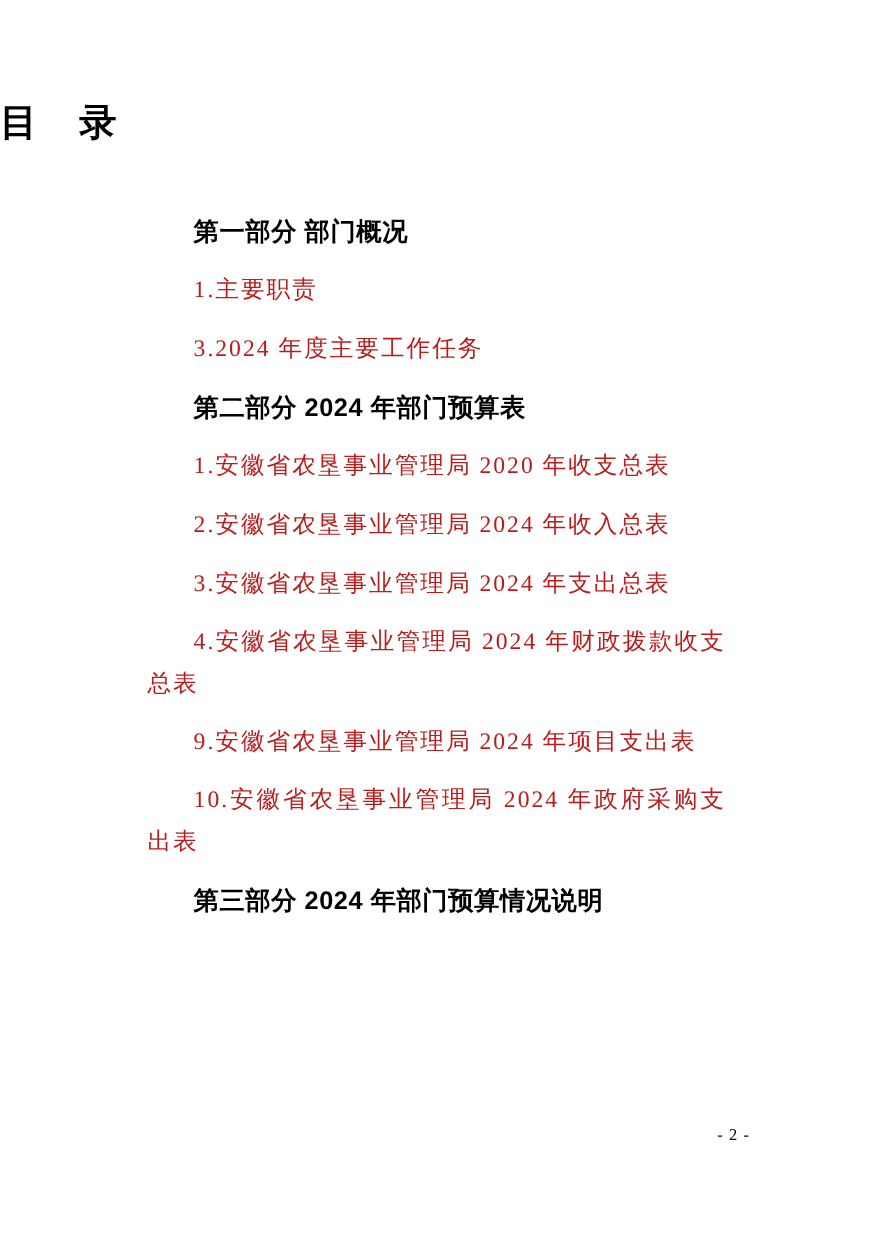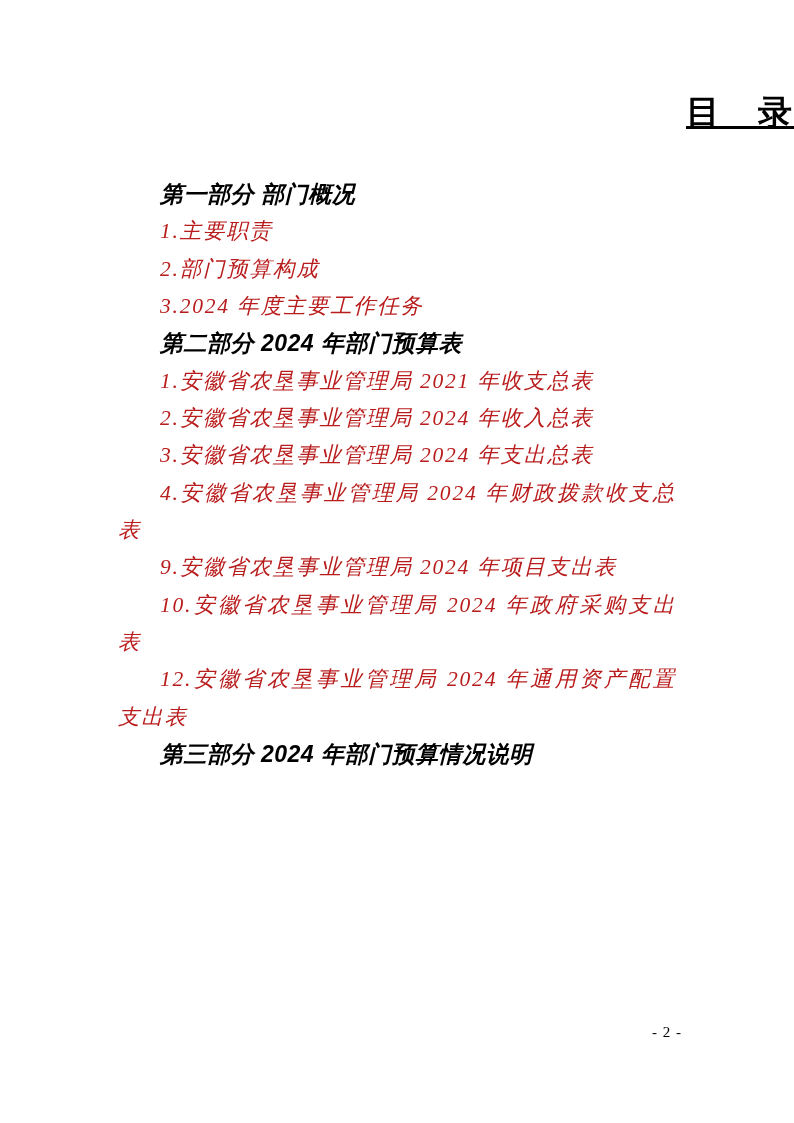--- a/index.html
+++ b/index.html
@@ -14,43 +14,41 @@
     background: #ffffff;
     color: #000000;
     overflow: hidden;
     font-family: "Liberation Serif", serif;
   }
   .doc-title {
     position: absolute;
     top: 93px;
     left: 0;
     width: 794px;
-    text-align: right;
+    text-align: left;
     font-family: "Liberation Sans", sans-serif;
     font-weight: 700;
     font-size: 34px;
     line-height: 38px;
     letter-spacing: 2px;
     color: #000000;
     white-space: pre;
-    text-decoration: underline;
   }
   .toc {
     position: absolute;
     top: 176px;
     left: 118px;
     width: 558px;
   }
   .toc p {
-    margin: 0;
+    margin: 16px;
     padding: 0;
     line-height: 37.35px;
     text-indent: 42px;
     text-align: justify;
-    font-style: italic;
   }
   .heading {
     font-family: "Liberation Sans", sans-serif;
     font-weight: 700;
     font-size: 23px;
     letter-spacing: 0.5px;
     color: #000000;
   }
   .item {
     font-family: "Liberation Serif", serif;
@@ -75,31 +73,29 @@
 <body>
 
 <div class="page">
 
   <div class="doc-title">目　录</div>
 
   <div class="toc">
 
     <p class="heading">第一部分 部门概况</p>
     <p class="item">1.主要职责</p>
-    <p class="item">2.部门预算构成</p>
     <p class="item">3.2024 年度主要工作任务</p>
 
     <p class="heading">第二部分 2024 年部门预算表</p>
-    <p class="item">1.安徽省农垦事业管理局 2021 年收支总表</p>
+    <p class="item">1.安徽省农垦事业管理局 2020 年收支总表</p>
     <p class="item">2.安徽省农垦事业管理局 2024 年收入总表</p>
     <p class="item">3.安徽省农垦事业管理局 2024 年支出总表</p>
     <p class="item">4.安徽省农垦事业管理局 2024 年财政拨款收支总表</p>
     <p class="item">9.安徽省农垦事业管理局 2024 年项目支出表</p>
     <p class="item">10.安徽省农垦事业管理局 2024 年政府采购支出表</p>
-    <p class="item">12.安徽省农垦事业管理局 2024 年通用资产配置支出表</p>
 
     <p class="heading">第三部分 2024 年部门预算情况说明</p>
 
   </div>
 
   <div class="footer">- 2 -</div>
 
 </div>
 
 </body></html>

